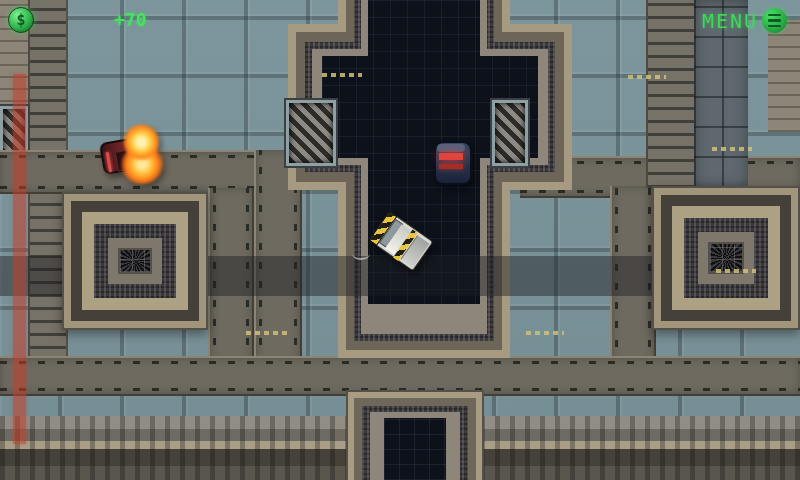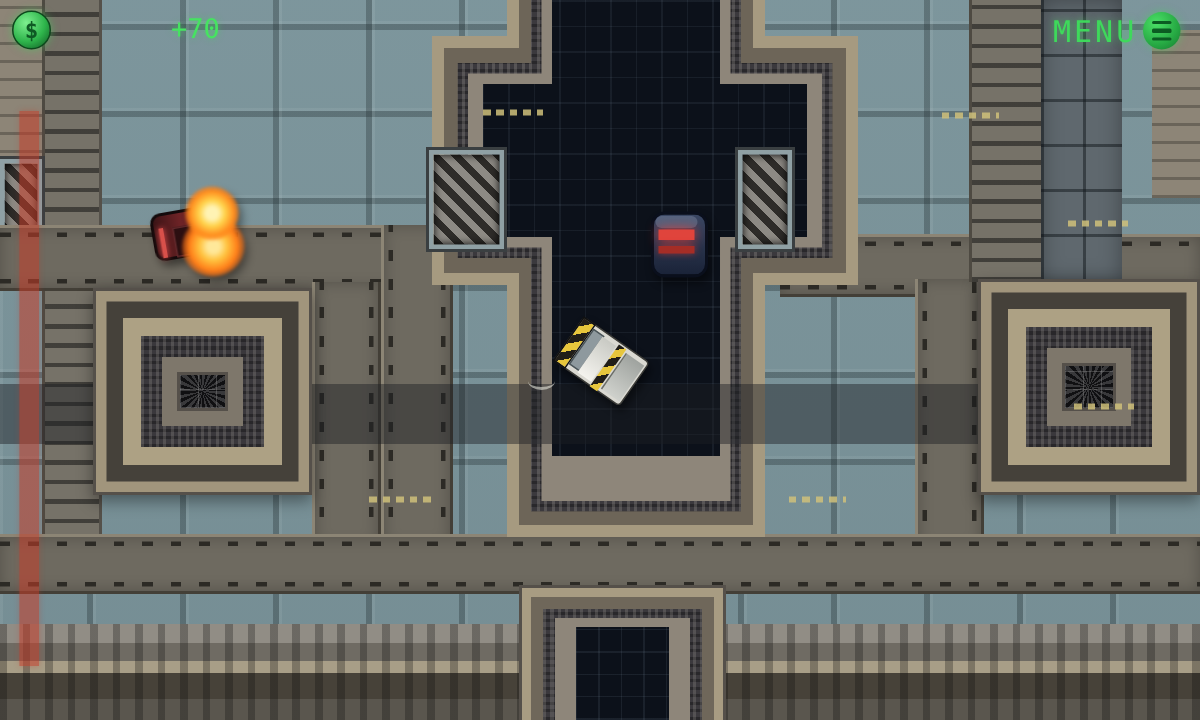--- a/index.html
+++ b/index.html
@@ -126,21 +126,21 @@
   .skid{border-bottom:2px solid rgba(240,240,230,.55);border-radius:50%;}
 
   
   .hud{position:absolute;inset:0;pointer-events:none;z-index:20;}
   .coin{left:8px;top:7px;width:24px;height:24px;border-radius:50%;
     background:radial-gradient(circle at 35% 30%,#7df08f,#2eb44b 55%,#156a2a 90%);
     border:1px solid #0c4a1c;display:flex;align-items:center;justify-content:center;
     color:#0e5a24;font-weight:bold;font-size:15px;box-shadow:0 0 6px rgba(60,220,90,.5);}
   .money{left:38px;top:8px;font-size:20px;font-weight:bold;letter-spacing:2px;color:#3a8f4c;
     text-shadow:0 0 3px rgba(70,230,100,.45);}
-  .delta{left:114px;top:9px;font-size:18px;font-weight:normal;color:#46e361;
+  .delta{left:114px;top:9px;font-size:18px;font-weight:bold;color:#46e361;
     text-shadow:0 0 4px rgba(60,220,90,.6);}
   .menulabel{left:702px;top:9px;font-size:20px;letter-spacing:2px;color:#3ed95b;
     text-shadow:0 0 5px rgba(60,220,90,.55);}
   .menubtn{left:762px;top:8px;width:25px;height:25px;border-radius:50%;
     background:radial-gradient(circle at 35% 30%,#4ae066,#26a943 60%,#177a30);
     box-shadow:0 0 6px rgba(60,220,90,.5);display:flex;flex-direction:column;
     align-items:center;justify-content:center;gap:3px;}
   .menubtn span{display:block;width:13px;height:2.5px;background:#0b5c22;border-radius:1px;}
   .dmgbar{left:13px;top:74px;width:13px;height:370px;background:rgba(198,60,40,.55);
     box-shadow:0 0 4px rgba(198,60,40,.35);}

